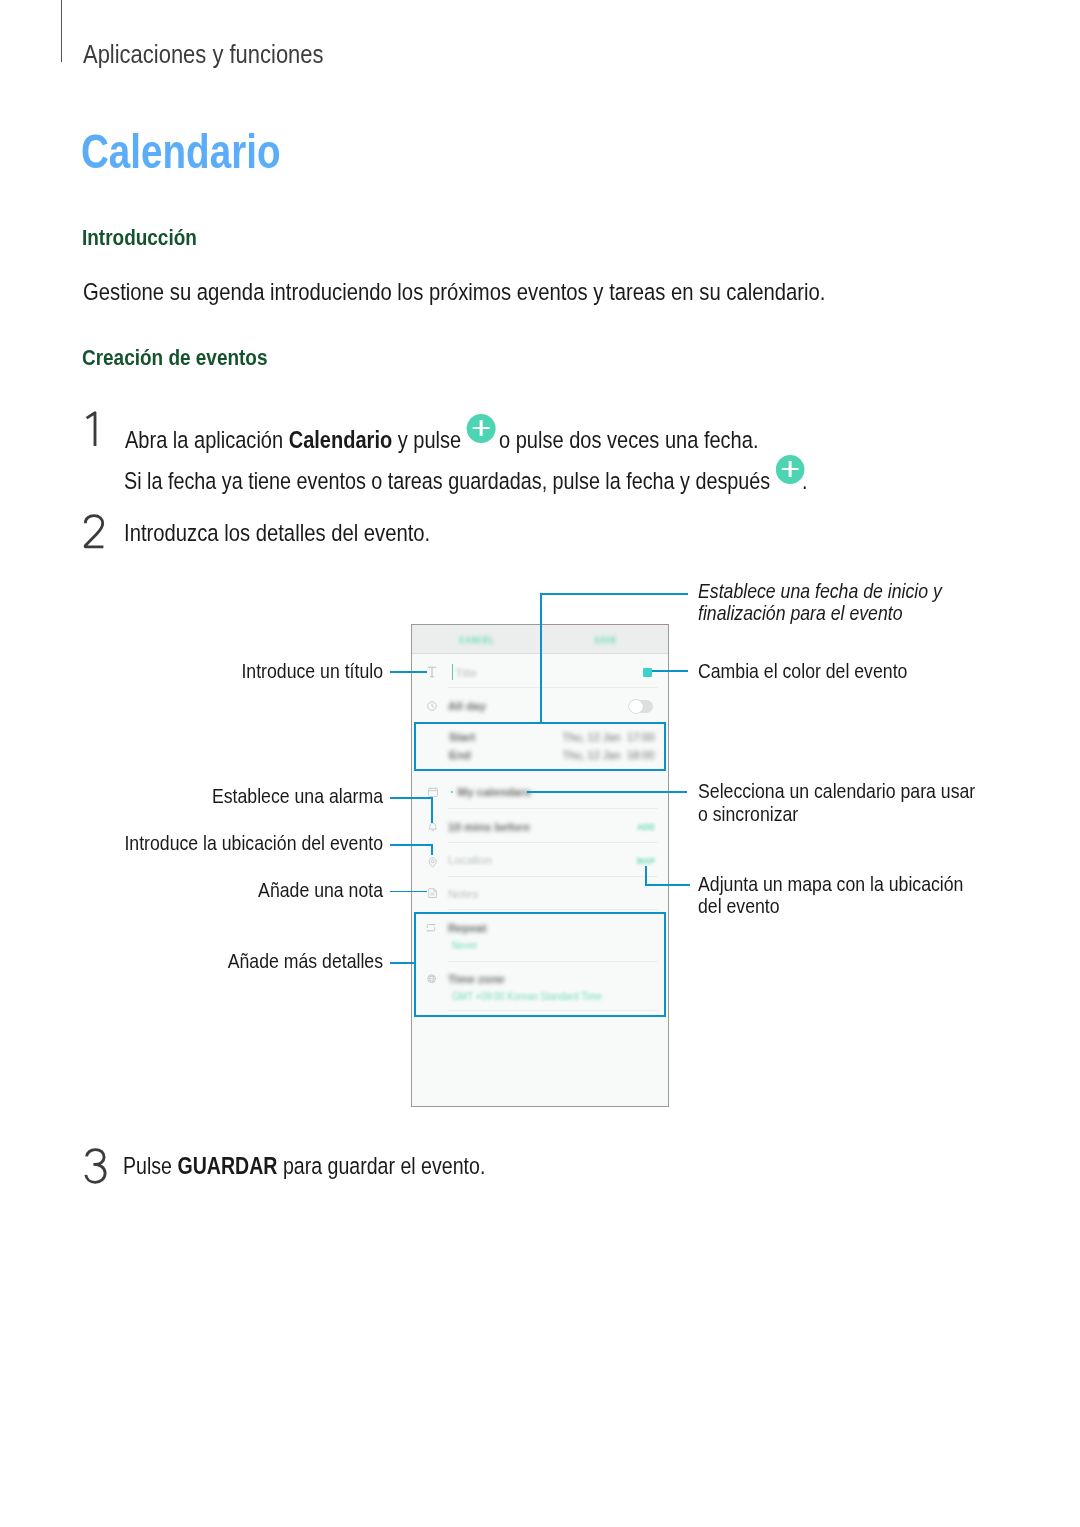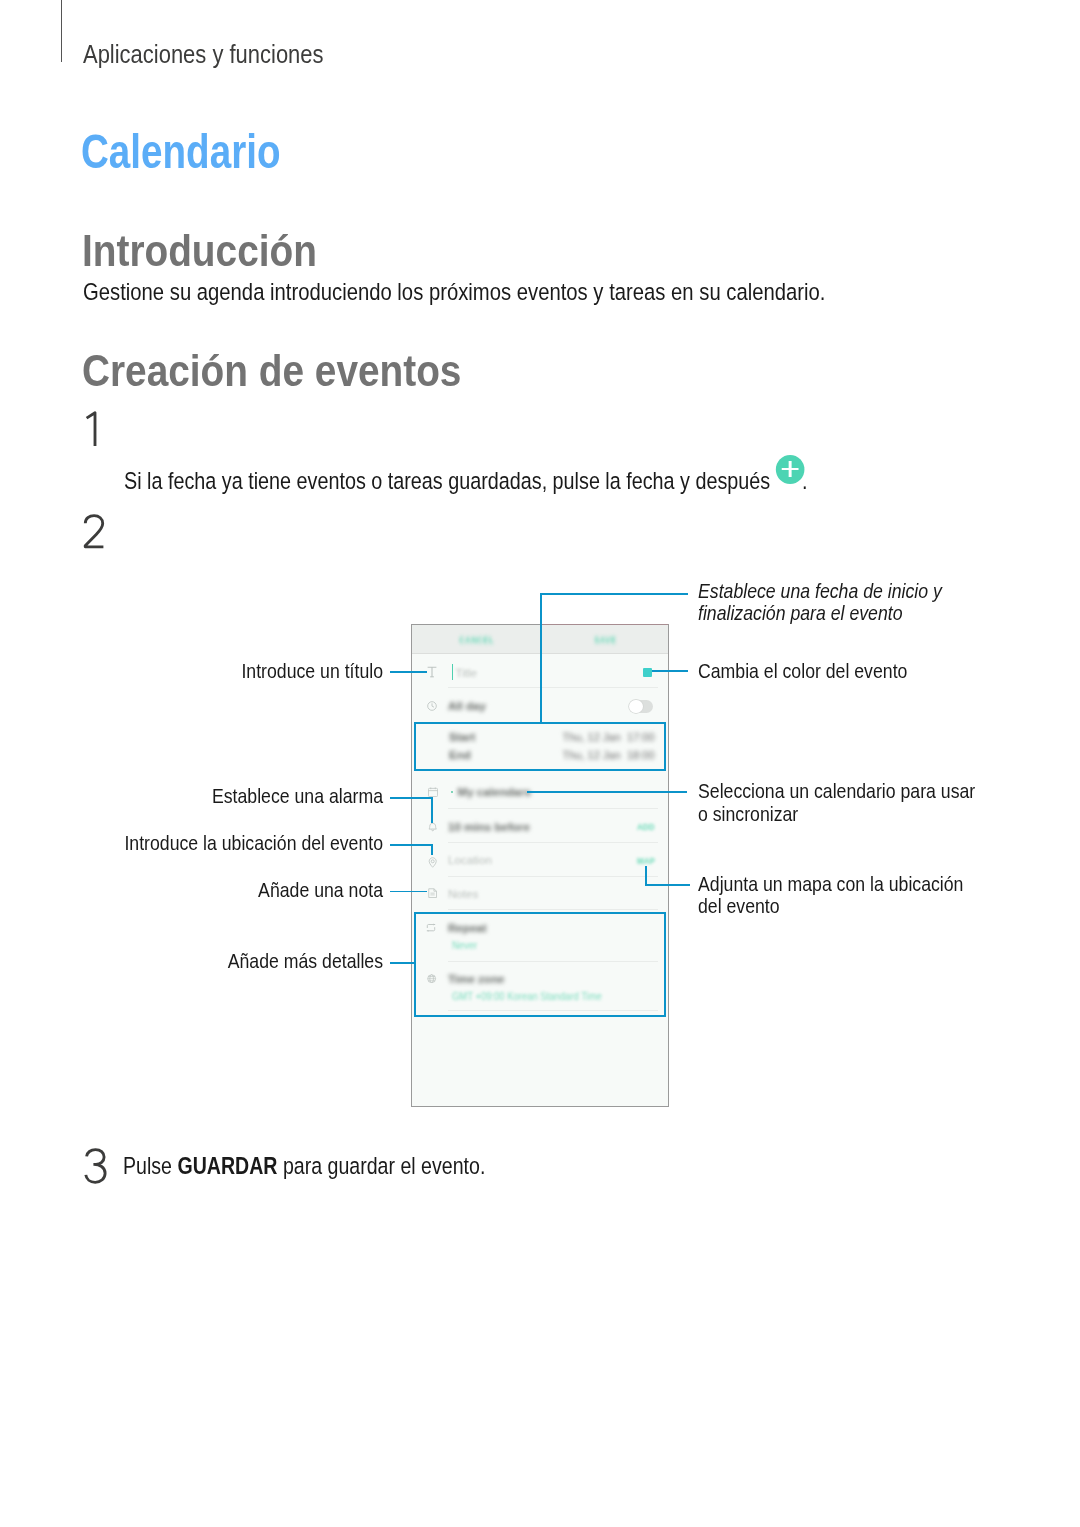--- a/index.html
+++ b/index.html
@@ -9,21 +9,21 @@
   
   .t{display:inline-block;transform-origin:0 0;white-space:pre;}
 
   .bar{position:absolute;left:60.5px;top:0px;width:1.5px;height:62px;background:#555;}
   .crumb{position:absolute;left:83px;top:39.5px;font-size:25.7px;color:#3c3c3b;}
   .crumb .t{transform:scaleX(.855);}
 
   .h1{position:absolute;left:80.5px;top:123.5px;font-size:47.5px;font-weight:bold;color:#5BADF7;}
   .h1 .t{transform:scaleX(.8125);}
 
-  .h2{position:absolute;left:81.5px;font-size:45px;font-weight:bold;color:#737373;}
+  .h2{position:absolute;left:81.5px;font-size:22px;font-weight:bold;color:#14532d;}
   .h2 .t{transform:scaleX(.862);}
 
   .p{position:absolute;font-size:23.7px;color:#1a1a1a;}
   .p .t{transform:scaleX(.845);}
 
   .num{position:absolute;}
   .num svg{display:block;}
   .numlabel{position:absolute;width:0;height:0;overflow:hidden;opacity:0;}
 
   .pagenum{position:absolute;left:0;width:1080px;text-align:center;font-size:24.7px;color:#3c3c3b;}
@@ -78,32 +78,36 @@
   <div class="h2" style="top:344.5px;"><span class="t">Creación de eventos</span></div>
 
   <div class="num" style="left:84px;top:410px;">
     <span class="numlabel">1</span>
     <svg width="22" height="38" viewBox="0 0 22 38" aria-hidden="true">
         <g fill="none" stroke="#3c3c3b" stroke-width="2.85" stroke-linecap="butt" stroke-linejoin="round">
           <path d="M2.6 8.1 L11.0 2.7 L11.0 36.0"></path>
         </g>
       </svg>
   </div>
+  <div class="p" style="left:125px;top:420.5px;">
+    <span class="t" style="transform:scaleX(.8456)"><span>Abra la aplicación </span><b>Calendario</b><span> y pulse </span><span class="plus"><i class="plusv"></i></span><span> o pulse dos veces una fecha.</span></span>
+  </div>
   <div class="p" style="left:124px;top:461.5px;">
     <span class="t" style="transform:scaleX(.8346)"><span>Si la fecha ya tiene eventos o tareas guardadas, pulse la fecha y después </span><span class="plus"><i class="plusv"></i></span><span>.</span></span>
   </div>
 
   <div class="num" style="left:83px;top:512.5px;">
     <span class="numlabel">2</span>
     <svg width="24" height="38" viewBox="0 0 24 38" aria-hidden="true">
         <g fill="none" stroke="#3c3c3b" stroke-width="2.85" stroke-linecap="butt" stroke-linejoin="round">
           <path d="M2.3 10.2 C2.3 5.5 6.2 2.6 11.1 2.6 C16.0 2.6 19.7 5.7 19.7 10.4 C19.7 14.5 17.0 17.4 13.2 21.4 L2.2 32.7 L2.2 33.8 L20.4 33.8"></path>
         </g>
       </svg>
   </div>
+  <div class="p" style="left:123.5px;top:520px;"><span class="t" style="transform:scaleX(.855)">Introduzca los detalles del evento.</span></div>
 
   <div class="num" style="left:83.5px;top:1146.5px;">
     <span class="numlabel">3</span>
     <svg width="25" height="39" viewBox="0 0 25 39" aria-hidden="true">
         <g fill="none" stroke="#3c3c3b" stroke-width="2.85" stroke-linecap="butt" stroke-linejoin="round">
           <path d="M2.6 9.4 C3.0 5.4 6.8 2.6 11.5 2.6 C16.5 2.6 20.1 5.7 20.1 10.0 C20.1 14.6 16.3 17.4 11.9 17.4 L9.4 17.4 M9.9 17.4 C15.4 17.4 21.1 20.1 21.1 26.2 C21.1 31.6 16.8 35.3 11.2 35.3 C6.0 35.3 2.4 32.2 1.8 27.9"></path>
         </g>
       </svg>
   </div>
   <div class="p" style="left:123px;top:1153px;">

